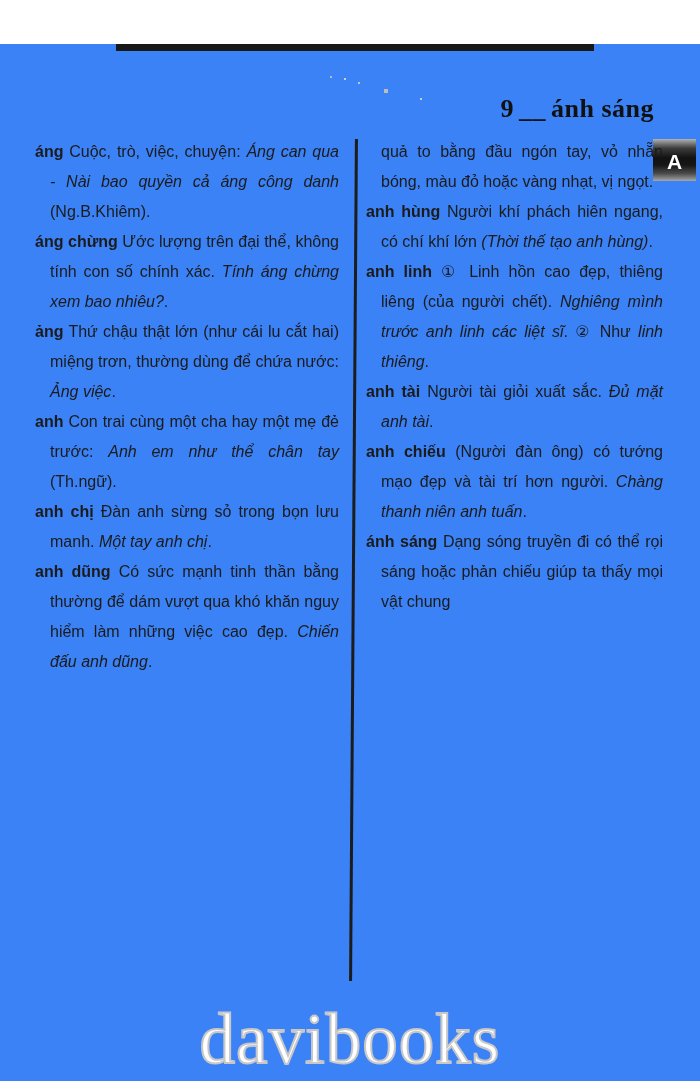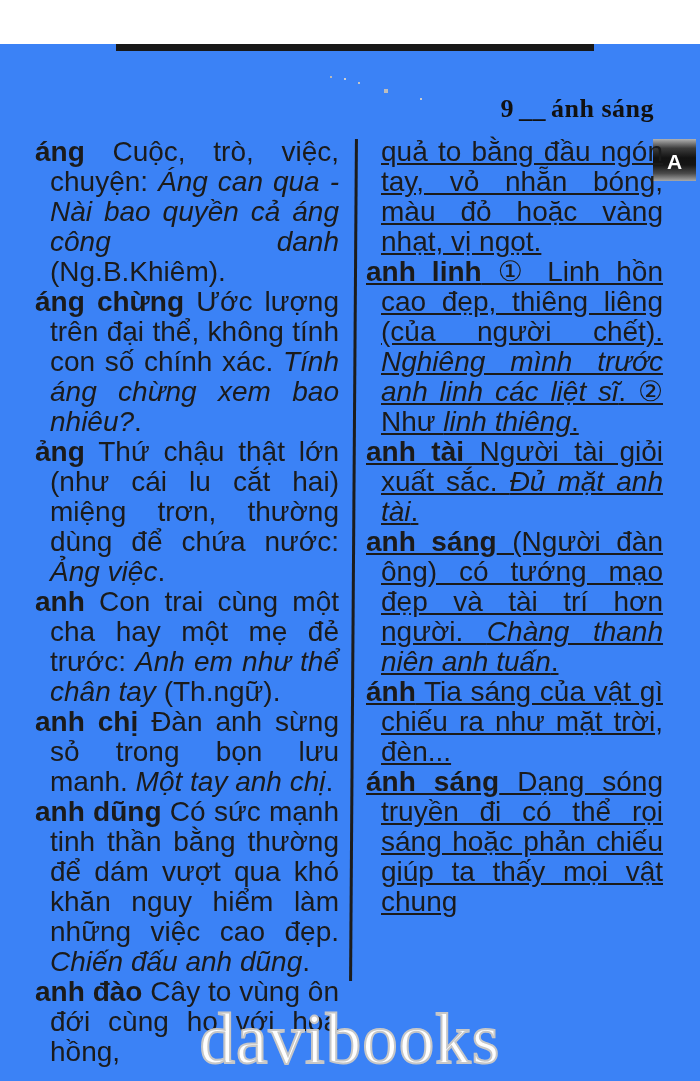--- a/index.html
+++ b/index.html
@@ -50,26 +50,26 @@
     font-size: 21px;
     transform: translateY(2px);
   }
   .columns {
     position: absolute;
     left: 35px; top: 93px;
     width: 632px;
     display: flex;
   }
   .column {
-    font-size: 28px;
+    font-size: 16px;
     line-height: 30px;
     text-align: justify;
   }
   .col-left  { width: 304px; }
-  .col-right { width: 297px; text-decoration: underline; }
+  .col-right { width: 297px; }
   .divider {
     width: 3px;
     height: 842px;
     background: #1c1c1c;
     margin: 2px 11px 0 13px;
     transform: rotate(0.4deg);
     flex: none;
   }
   .entry {
     margin: 0;
@@ -120,29 +120,28 @@
   </div>
 
   <div class="columns">
     <div class="column col-left">
         <p class="entry"><span class="s-b">áng</span><span class="s-n"> Cuộc, trò, việc, chuyện: </span><span class="s-i">Áng can qua - Nài bao quyền cả áng công danh</span><span class="s-n"> (Ng.B.Khiêm).</span></p>
         <p class="entry"><span class="s-b">áng chừng</span><span class="s-n"> Ước lượng trên đại thể, không tính con số chính xác. </span><span class="s-i">Tính áng chừng xem bao nhiêu?</span><span class="s-n">.</span></p>
         <p class="entry"><span class="s-b">ảng</span><span class="s-n"> Thứ chậu thật lớn (như cái lu cắt hai) miệng trơn, thường dùng để chứa nước: </span><span class="s-i">Ảng việc</span><span class="s-n">.</span></p>
         <p class="entry"><span class="s-b">anh</span><span class="s-n"> Con trai cùng một cha hay một mẹ đẻ trước: </span><span class="s-i">Anh em như thể chân tay</span><span class="s-n"> (Th.ngữ).</span></p>
         <p class="entry"><span class="s-b">anh chị</span><span class="s-n"> Đàn anh sừng sỏ trong bọn lưu manh. </span><span class="s-i">Một tay anh chị</span><span class="s-n">.</span></p>
         <p class="entry"><span class="s-b">anh dũng</span><span class="s-n"> Có sức mạnh tinh thần bằng thường để dám vượt qua khó khăn nguy hiểm làm những việc cao đẹp. </span><span class="s-i">Chiến đấu anh dũng</span><span class="s-n">.</span></p>
-        <p class="entry"><span class="s-b">anh đào</span><span class="s-n"> Cây to vùng ôn đới cùng họ với hoa hồng,</span></p>
       </div>
     <div class="divider"></div>
     <div class="column col-right">
         <p class="entry cont"><span class="s-n">quả to bằng đầu ngón tay, vỏ nhẵn bóng, màu đỏ hoặc vàng nhạt, vị ngọt.</span></p>
+        <p class="entry"><span class="s-b">anh hùng</span><span class="s-n"> Người khí phách hiên ngang, có chí khí lớn </span><span class="s-i">(Thời thế tạo anh hùng)</span><span class="s-n">.</span></p>
         <p class="entry"><span class="s-b">anh linh</span><span class="s-n"> ① Linh hồn cao đẹp, thiêng liêng (của người chết). </span><span class="s-i">Nghiêng mình trước anh linh các liệt sĩ</span><span class="s-n">. ② Như </span><span class="s-i">linh thiêng</span><span class="s-n">.</span></p>
         <p class="entry"><span class="s-b">anh tài</span><span class="s-n"> Người tài giỏi xuất sắc. </span><span class="s-i">Đủ mặt anh tài</span><span class="s-n">.</span></p>
-        <p class="entry"><span class="s-b">anh sáng</span><span class="s-n"> (Người đàn ông) có tướng mạo đẹp và tài trí hơn người. </span><span class="s-i">Chàng thanh niên anh tuấn</span><span class="s-n">.</span></p>
-        <p class="entry"><span class="s-b">ánh</span><span class="s-n"> Tia sáng của vật gì chiếu ra như mặt trời, đèn...</span></p>
+        <p class="entry"><span class="s-b">anh chiếu</span><span class="s-n"> (Người đàn ông) có tướng mạo đẹp và tài trí hơn người. </span><span class="s-i">Chàng thanh niên anh tuấn</span><span class="s-n">.</span></p>
         <p class="entry"><span class="s-b">ánh sáng</span><span class="s-n"> Dạng sóng truyền đi có thể rọi sáng hoặc phản chiếu giúp ta thấy mọi vật chung</span></p>
       </div>
   </div>
 
   <div class="watermark">
     <div class="wm-title">davibooks</div>
     <div class="wm-slogan">Khát vọng tri thức</div>
   </div>
 
 </div>

